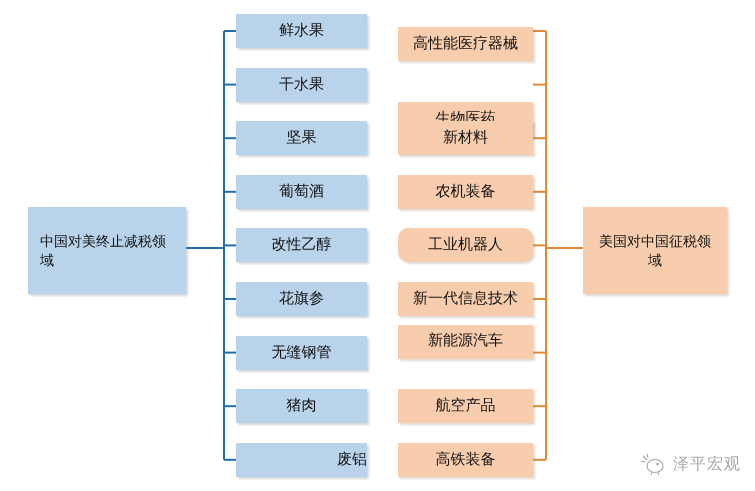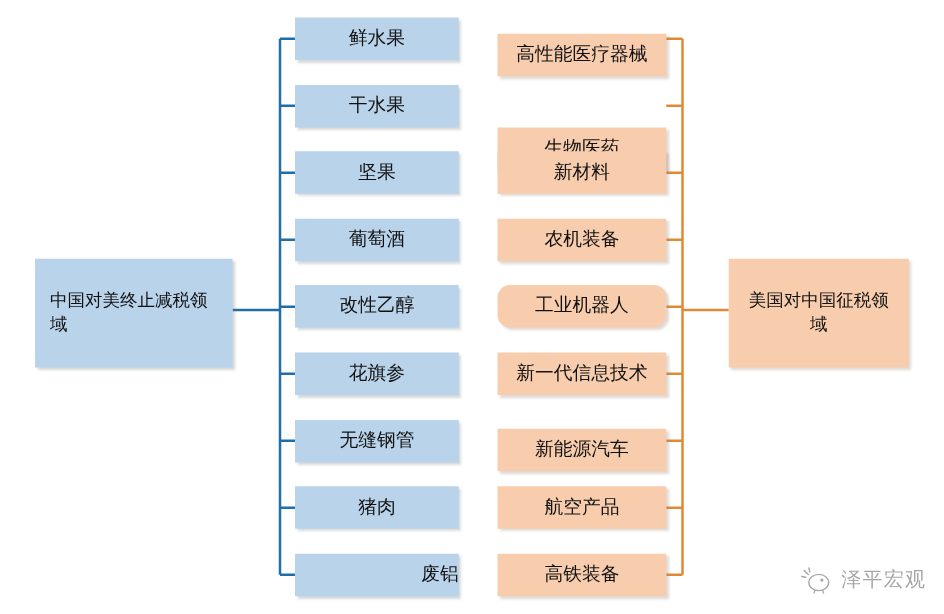--- a/index.html
+++ b/index.html
@@ -158,21 +158,21 @@
       </div>
       <div class="node leaf node-orange leaf-orange" style="top: 174.8px;">
         <span>农机装备</span>
       </div>
       <div class="node leaf node-orange leaf-orange" style="top: 228.4px; border-radius: 10px;">
         <span>工业机器人</span>
       </div>
       <div class="node leaf node-orange leaf-orange" style="top: 282px;">
         <span>新一代信息技术</span>
       </div>
-      <div class="node leaf node-orange leaf-orange" style="top: 343px;">
+      <div class="node leaf node-orange leaf-orange" style="top: 325px; font-family: Liberation Mono, monospace;">
         <span>新能源汽车</span>
       </div>
       <div class="node leaf node-orange leaf-orange" style="top: 389.2px;">
         <span>航空产品</span>
       </div>
       <div class="node leaf node-orange leaf-orange" style="top: 442.8px;">
         <span>高铁装备</span>
       </div>
     </div>
 

